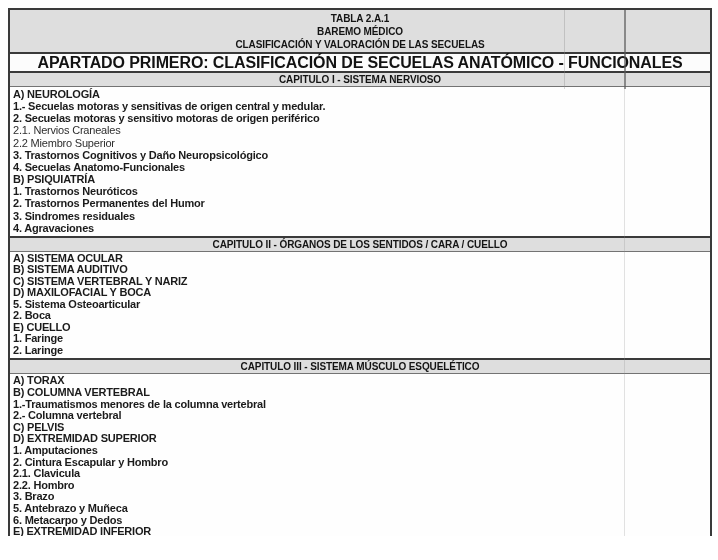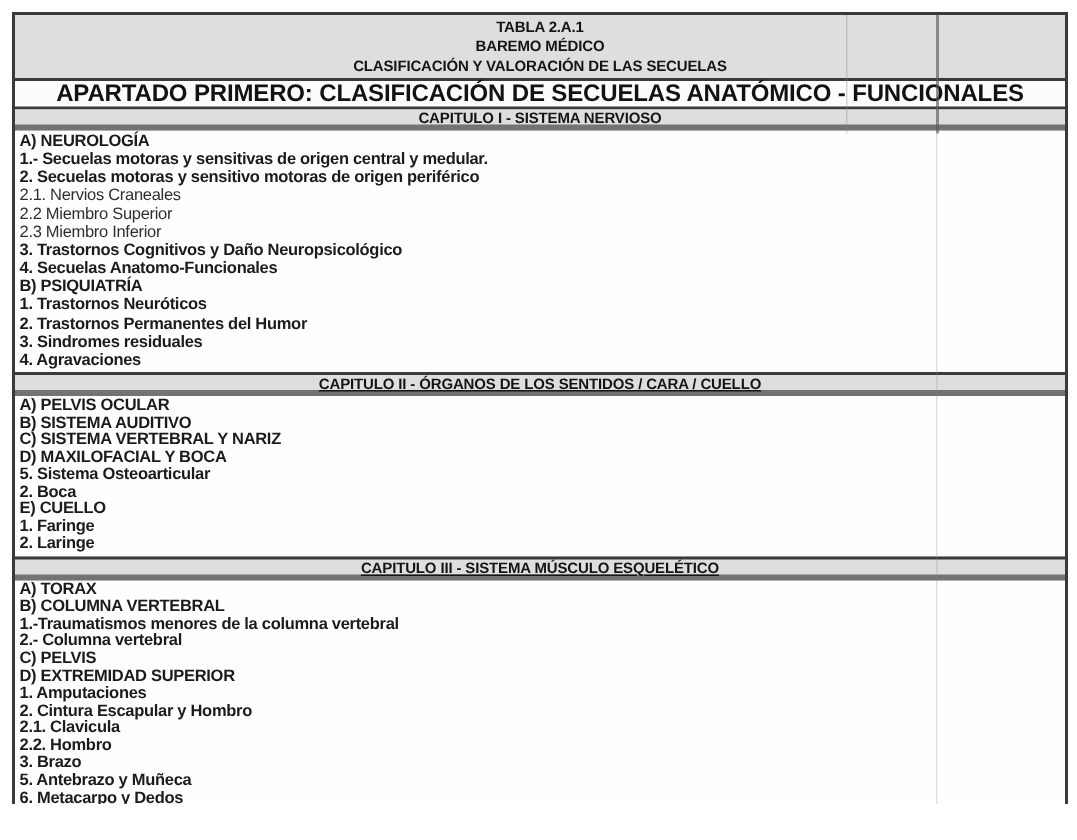--- a/index.html
+++ b/index.html
@@ -77,32 +77,31 @@
     font-weight: bold;
     font-size: 16px;
     line-height: 17px;
     letter-spacing: -0.1px;
     color: #121212;
   }
   .chap-head {
     box-sizing: border-box;
     height: 14px;
     background: #dedede;
-    border-bottom: 4px solid #737373;
+    border-bottom: 1px solid #737373;
     text-align: center;
     font-weight: bold;
     font-size: 10px;
     line-height: 13px;
     letter-spacing: -0.1px;
     color: #141414;
   }
   .chap-head.bordered-top {
     border-top: 2px solid #3a3a3a;
     height: 16px;
-    text-decoration: underline;
   }
   .content {
     padding: 1px 4px 2px 3px;
     font-size: 11px;
     font-weight: bold;
     letter-spacing: -0.2px;
     color: #1b1b1b;
   }
   .content > div { white-space: nowrap; }
   .c1 > div { line-height: 12.15px; }
@@ -131,34 +130,33 @@
   <div class="apartado-row">APARTADO PRIMERO: CLASIFICACIÓN DE SECUELAS ANATÓMICO - FUNCIONALES</div>
 
   <div class="chap-head">CAPITULO I - SISTEMA NERVIOSO</div>
 
   <div class="content c1">
     <div>A) NEUROLOGÍA</div>
     <div>1.- Secuelas motoras y sensitivas de origen central y medular.</div>
     <div>2. Secuelas motoras y sensitivo motoras de origen periférico</div>
     <div class="rg">2.1. Nervios Craneales</div>
     <div class="rg">2.2 Miembro Superior</div>
-    <div class="rg">2.3 Miembro Inferior</div>
     <div>3. Trastornos Cognitivos y Daño Neuropsicológico</div>
     <div>4. Secuelas Anatomo-Funcionales</div>
     <div>B) PSIQUIATRÍA</div>
     <div>1. Trastornos Neuróticos</div>
     <div>2. Trastornos Permanentes del Humor</div>
     <div>3. Sindromes residuales</div>
     <div>4. Agravaciones</div>
   </div>
 
   <div class="chap-head bordered-top">CAPITULO II - ÓRGANOS DE LOS SENTIDOS / CARA / CUELLO</div>
 
   <div class="content c2">
-    <div>A) PELVIS OCULAR</div>
+    <div>A) SISTEMA OCULAR</div>
     <div>B) SISTEMA AUDITIVO</div>
     <div>C) SISTEMA VERTEBRAL Y NARIZ</div>
     <div>D) MAXILOFACIAL Y BOCA</div>
     <div>5. Sistema Osteoarticular</div>
     <div>2. Boca</div>
     <div>E) CUELLO</div>
     <div>1. Faringe</div>
     <div>2. Laringe</div>
   </div>
 

